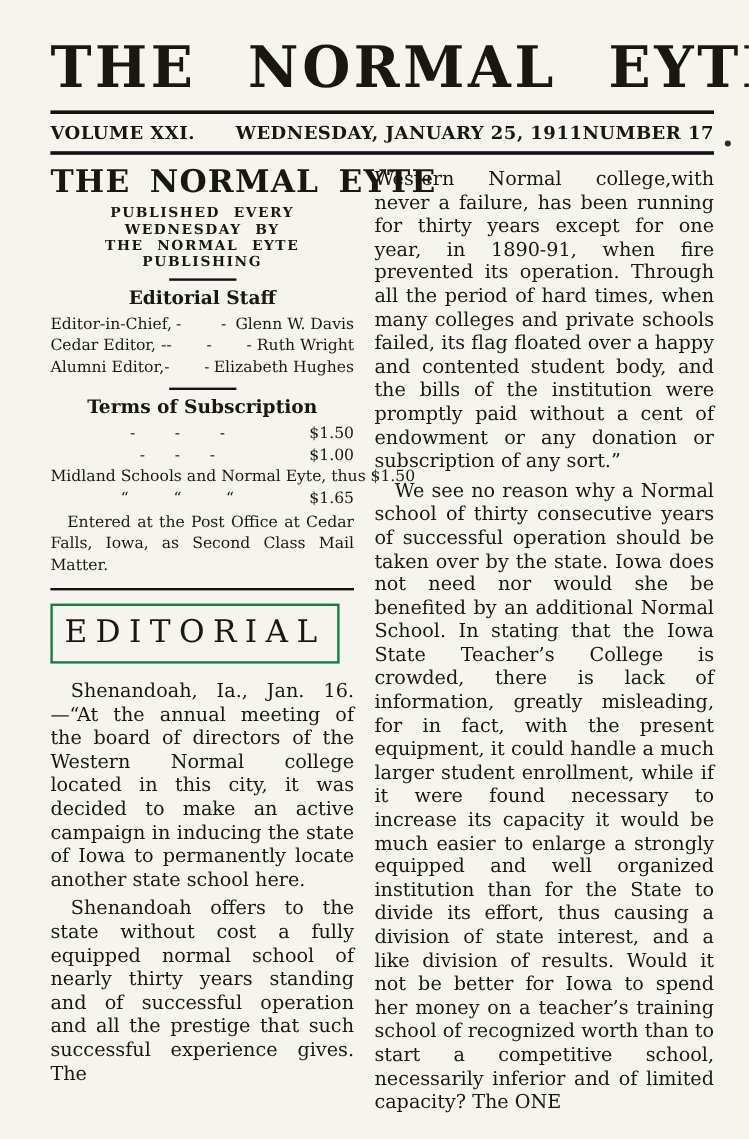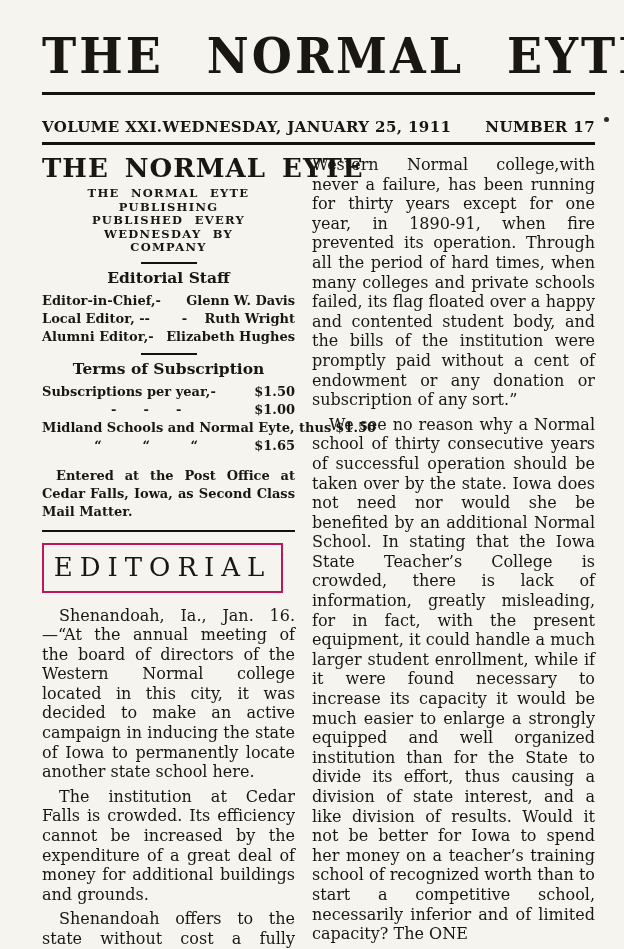--- a/index.html
+++ b/index.html
@@ -22,23 +22,23 @@
     letter-spacing:3px;
     word-spacing:24px;
     line-height:52px;
     white-space:nowrap;
     transform:scaleY(1.04);
   }
   .rule-heavy{border:0;border-top:3px solid #141210;margin:0;}
   .dateline{
     display:flex;justify-content:space-between;align-items:baseline;
     font-weight:bold;font-size:15px;letter-spacing:.4px;
-    padding:23px 0 6px;
+    padding:7px 0 6px;
   }
-  .dateline .center{flex:1;text-align:left;}
+  .dateline .center{flex:1;text-align:right;}
 
   
   .columns{display:flex;gap:17px;margin-top:6px;}
   .col-left{width:253px;flex:0 0 253px;}
   .col-right{width:283px;flex:0 0 283px;padding-top:4px;}
 
   
   .paper-name{
     text-align:center;font-size:26px;font-weight:bold;
     letter-spacing:1px;word-spacing:6px;line-height:30px;margin:2px 0 4px;
@@ -48,34 +48,34 @@
     text-align:center;font-size:11.5px;font-weight:bold;
     letter-spacing:1.3px;word-spacing:6px;line-height:13.5px;
   }
   .short-rule{border:0;border-top:2px solid #141210;width:56px;margin:7px auto 5px;}
   .block-heading{
     text-align:center;font-weight:bold;font-size:15.5px;
     margin:2px 0 5px;line-height:18px;
   }
   .kv-row{
     display:flex;align-items:baseline;
-    font-size:13px;font-weight:bold;line-height:18px;
+    font-size:13px;font-weight:normal;line-height:18px;
   }
   .kv-row .kv-item{white-space:pre;}
   .kv-row .kv-dashes{flex:1;text-align:center;white-space:pre;overflow:hidden;}
   .kv-row .kv-value{text-align:right;white-space:pre;margin-left:4px;}
   .entered-note{
-    font-size:13px;font-weight:bold;line-height:18px;
-    text-indent:14px;margin-top:12px;text-align:justify;
+    font-size:13px;font-weight:normal;line-height:18px;
+    text-indent:14px;margin-top:2px;text-align:justify;
   }
   .col-rule{border:0;border-top:2px solid #141210;margin:9px 0 0;}
 
   
   .editorial-box{
-    border:2px solid #be185d;
+    border:2px solid #15803d;
     margin:11px 12px 13px 0;
     padding:6px 0 8px;
     text-align:center;
     font-size:26px;
     letter-spacing:7px;
     line-height:32px;
   }
 
   
   .para{
@@ -108,50 +108,48 @@
     </div>
     <hr class="rule-heavy">
   </header>
 
   <main class="columns">
 
     <section class="col-left">
 
       <div class="paper-name">THE NORMAL EYTE</div>
 
+      <div class="pub-line">PUBLISHED EVERY WEDNESDAY BY</div>
       <div class="pub-line">THE NORMAL EYTE PUBLISHING</div>
-      <div class="pub-line">PUBLISHED EVERY WEDNESDAY BY</div>
-      <div class="pub-line">COMPANY</div>
 
       <hr class="short-rule">
 
       <div class="block-heading">Editorial Staff</div>
 
       <div class="kv-row">
         <span class="kv-item">Editor-in-Chief,</span>
         <span class="kv-dashes">-        -</span>
         <span class="kv-value">Glenn W. Davis</span>
       </div>
       <div class="kv-row">
-        <span class="kv-item">Local Editor, -</span>
+        <span class="kv-item">Cedar Editor, -</span>
         <span class="kv-dashes">-       -       -</span>
         <span class="kv-value">Ruth Wright</span>
       </div>
       <div class="kv-row">
         <span class="kv-item">Alumni Editor,</span>
         <span class="kv-dashes">-       -</span>
         <span class="kv-value">Elizabeth Hughes</span>
       </div>
 
       <hr class="short-rule">
 
       <div class="block-heading">Terms of Subscription</div>
 
       <div class="kv-row">
-        <span class="kv-item">Subscriptions per year,</span>
         <span class="kv-dashes">-        -        -</span>
         <span class="kv-value">$1.50</span>
       </div>
       <div class="kv-row">
         <span class="kv-dashes">-      -      -</span>
         <span class="kv-value">$1.00</span>
       </div>
       <div class="kv-row">
         <span class="kv-item">Midland Schools and Normal Eyte, thus</span>
         <span class="kv-dashes"></span>
@@ -164,21 +162,20 @@
 
       <div class="entered-note">Entered at the Post Office at Cedar Falls, Iowa, as Second Class Mail Matter.</div>
 
       <hr class="col-rule">
 
       <div class="editorial-box">
         <span>EDITORIAL</span>
       </div>
 
       <p class="para">Shenandoah, Ia., Jan. 16.—“At the annual meeting of the board of directors of the Western Normal college located in this city, it was decided to make an active campaign in inducing the state of Iowa to permanently locate another state school here.</p>
-      <p class="para">The institution at Cedar Falls is crowded. Its efficiency cannot be increased by the expenditure of a great deal of money for additional buildings and grounds.</p>
       <p class="para">Shenandoah offers to the state without cost a fully equipped normal school of nearly thirty years standing and of successful operation and all the prestige that such successful experience gives. The</p>
     </section>
 
     <section class="col-right">
       <p class="para noindent">Western Normal college,with never a failure, has been running for thirty years except for one year, in 1890-91, when fire prevented its operation. Through all the period of hard times, when many colleges and private schools failed, its flag floated over a happy and contented student body, and the bills of the institution were promptly paid without a cent of endowment or any donation or subscription of any sort.”</p>
       <p class="para">We see no reason why a Normal school of thirty consecutive years of successful operation should be taken over by the state. Iowa does not need nor would she be benefited by an additional Normal School. In stating that the Iowa State Teacher’s College is crowded, there is lack of information, greatly misleading, for in fact, with the present equipment, it could handle a much larger student enrollment, while if it were found necessary to increase its capacity it would be much easier to enlarge a strongly equipped and well organized institution than for the State to divide its effort, thus causing a division of state interest, and a like division of results. Would it not be better for Iowa to spend her money on a teacher’s training school of recognized worth than to start a competitive school, necessarily inferior and of limited capacity?  The ONE</p>
     </section>
 
   </main>
 

